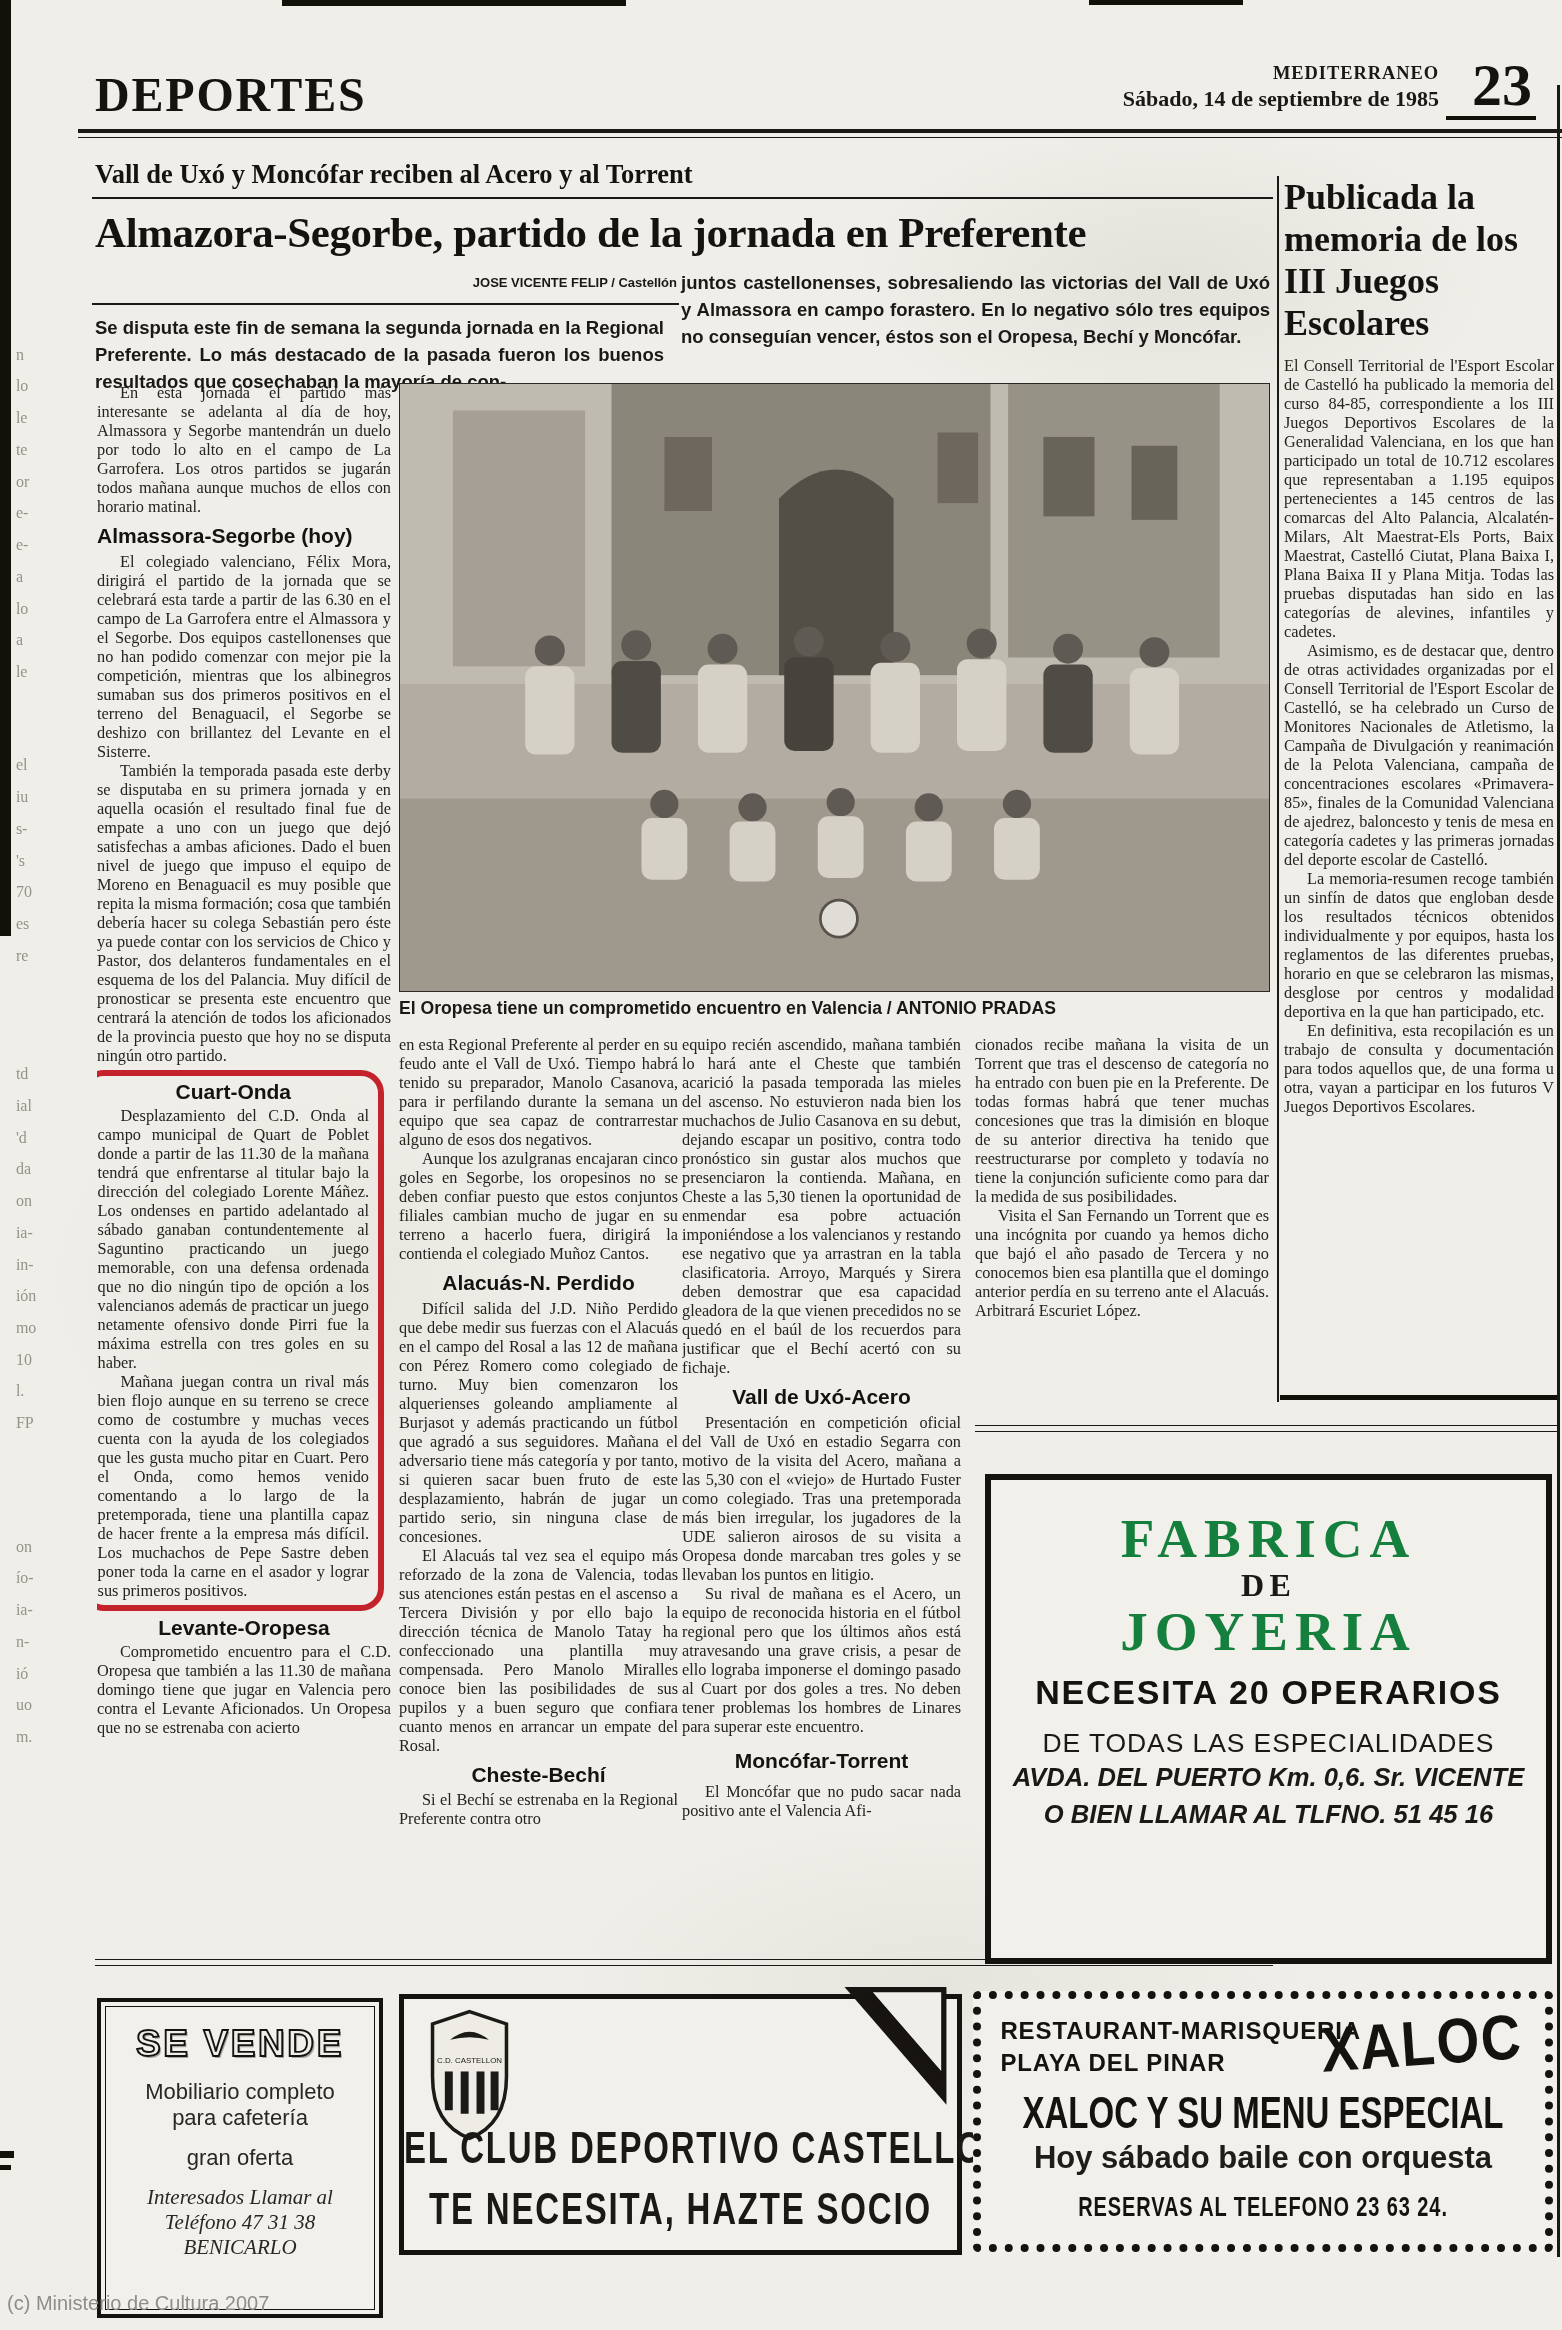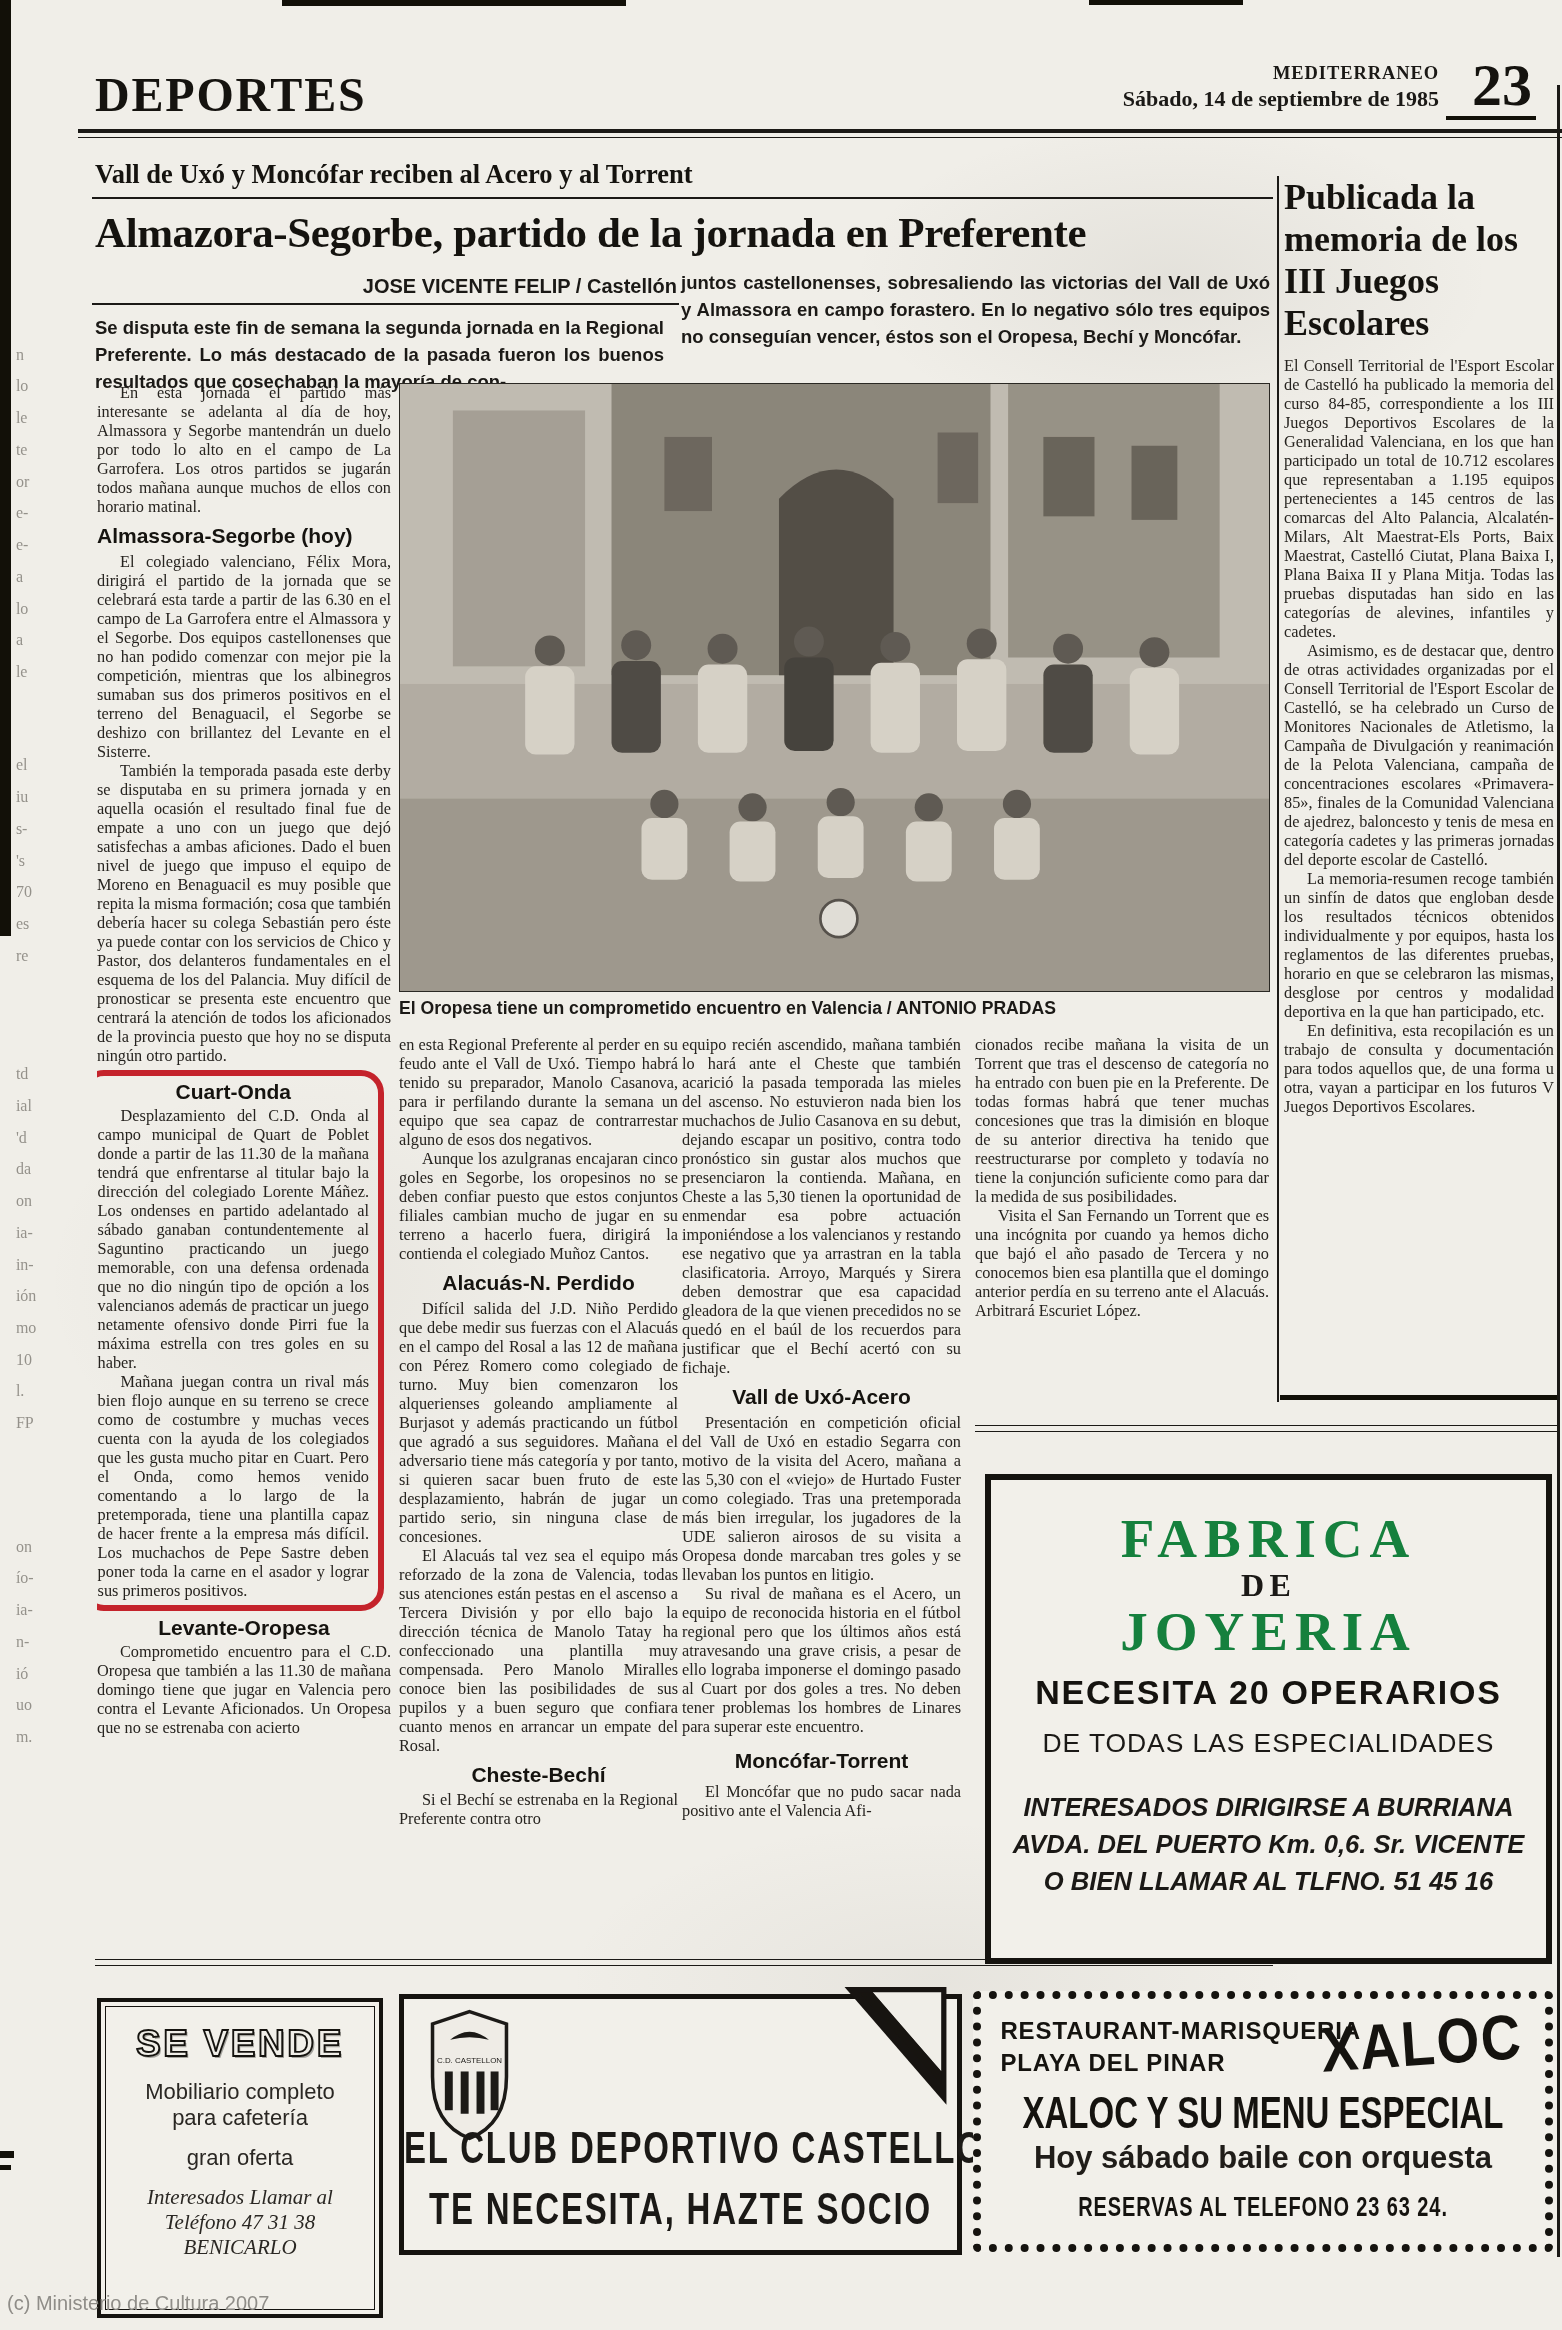--- a/index.html
+++ b/index.html
@@ -13,21 +13,21 @@
   .sans{font-family:"Liberation Sans","DejaVu Sans",sans-serif;}
 
   
   .section-title{font-size:48px;font-weight:bold;letter-spacing:1.8px;color:#15130f;}
   .masthead{font-size:18.5px;font-weight:bold;letter-spacing:0.9px;text-align:right;color:#1b1916;}
   .date-line{font-size:22px;font-weight:bold;text-align:right;color:#1b1916;}
   .page-number{font-size:60px;font-weight:bold;color:#15130f;line-height:1;}
   .rule-head{height:4.4px;border-top:4.4px solid #1b1916;border-bottom:1.8px solid #1b1916;}
   .kicker{font-size:26.5px;font-weight:bold;color:#15130f;}
   .headline{font-size:43px;font-weight:bold;letter-spacing:-0.4px;color:#15130f;white-space:nowrap;}
-  .byline{font-size:20px;font-weight:bold;text-align:right;color:#1b1916;}
+  .byline{font-size:13px;font-weight:bold;text-align:right;color:#1b1916;}
   .lead{font-size:18.5px;font-weight:bold;line-height:27px;text-align:justify;color:#1b1916;}
 
   
   .col{font-size:16.3px;line-height:19px;text-align:justify;overflow:hidden;}
   .col p{margin:0;text-indent:23px;}
   .col p.cont{text-indent:0;}
   .col-h{font-family:"Liberation Sans","DejaVu Sans",sans-serif;font-size:21px;font-weight:bold;
          line-height:25px;text-align:center;margin:7px 0 3.5px;color:#15130f;text-indent:0;}
   .col-h.left{text-align:left;}
   .red-box{border:6.2px solid #c4232b;border-radius:23px;padding:1.8px 8.8px 5.3px 10.6px;
@@ -250,21 +250,20 @@
   <div class="abs edge" style="left:1280px;top:1395px;width:277px;height:5.3px;"></div>
   <div class="abs rule-thin2" style="left:975px;top:1425px;width:582px;"></div>
   <div class="abs rule-thin2" style="left:95px;top:1959px;width:1178px;"></div>
 
   <div class="abs ad-box joyeria" style="left:985px;top:1474px;width:567px;height:490px;">
     <div class="joy-title" style="margin-top:30px;">FABRICA</div>
     <div class="joy-de">DE</div>
     <div class="joy-title">JOYERIA</div>
     <div class="joy-l2 sans" style="margin-top:12.3px;">NECESITA 20 OPERARIOS</div>
     <div class="joy-l3 sans" style="margin-top:16px;">DE TODAS LAS ESPECIALIDADES</div>
-    <div class="joy-it sans" style="margin-top:30px;">INTERESADOS DIRIGIRSE A BURRIANA</div>
     <div class="joy-it sans">AVDA. DEL PUERTO Km. 0,6. Sr. VICENTE</div>
     <div class="joy-it sans">O BIEN LLAMAR AL TLFNO. 51 45 16</div>
   </div>
 
   <div class="abs ad-box sevende" style="left:97px;top:1998px;width:286px;height:320px;">
     <div class="sevende-inner">
       <div class="sv-title sans" style="margin-top:16px;">SE VENDE</div>
       <div class="sv-line sans" style="margin-top:14px;">Mobiliario completo</div>
       <div class="sv-line sans">para cafetería</div>
       <div class="sv-line sans" style="margin-top:14px;">gran oferta</div>

